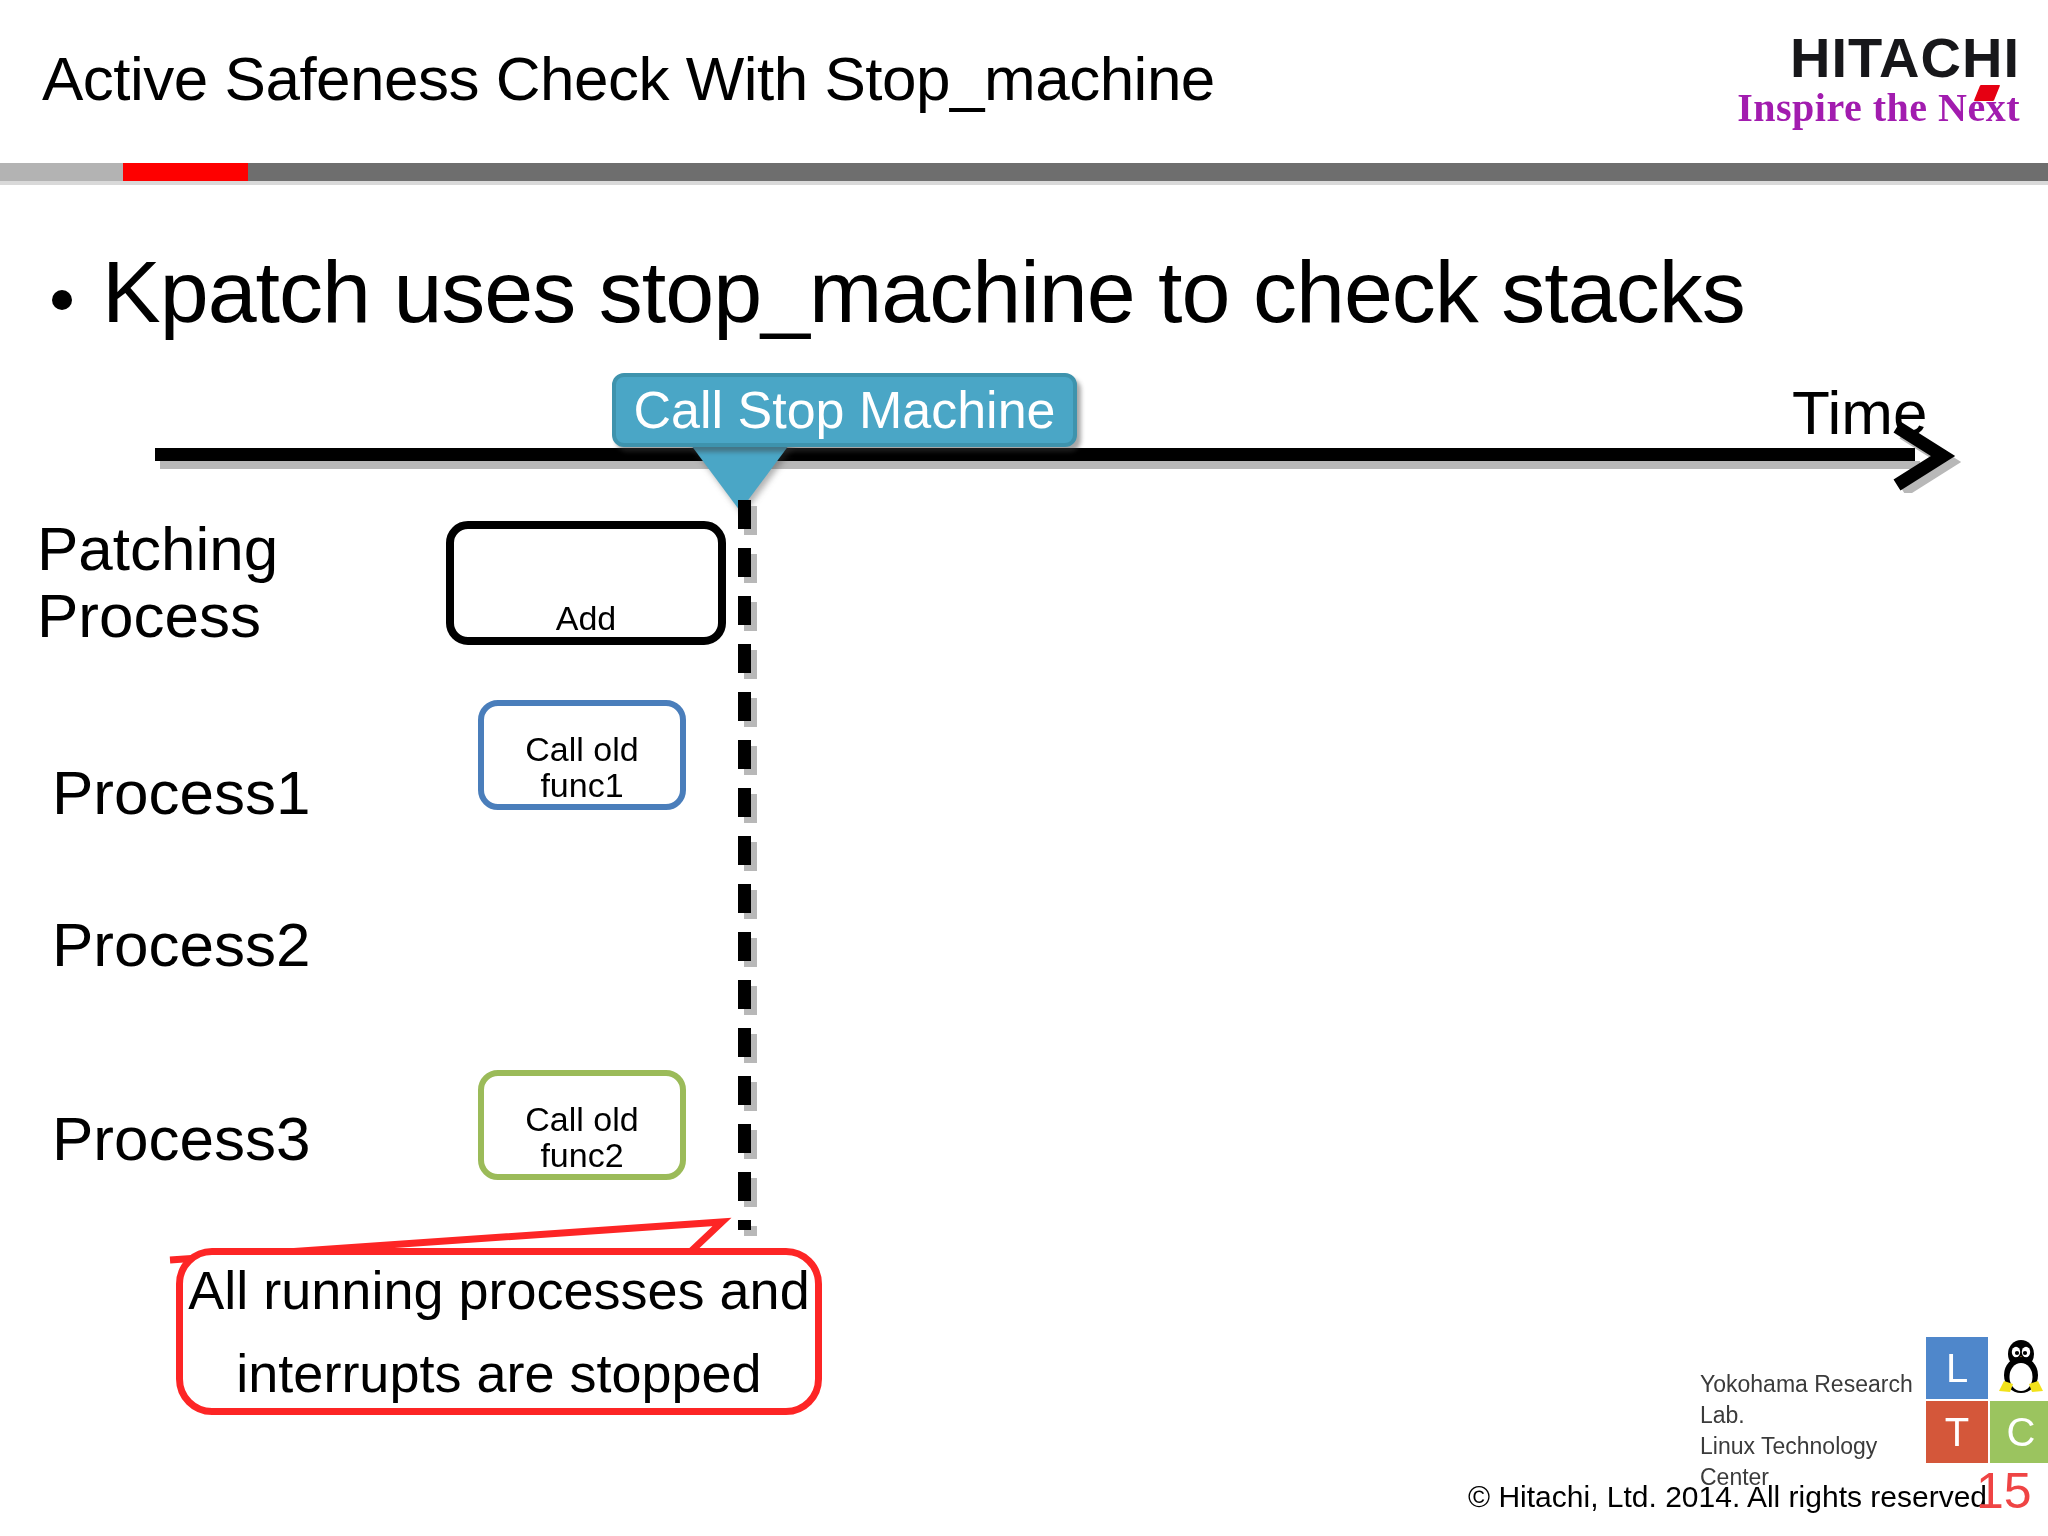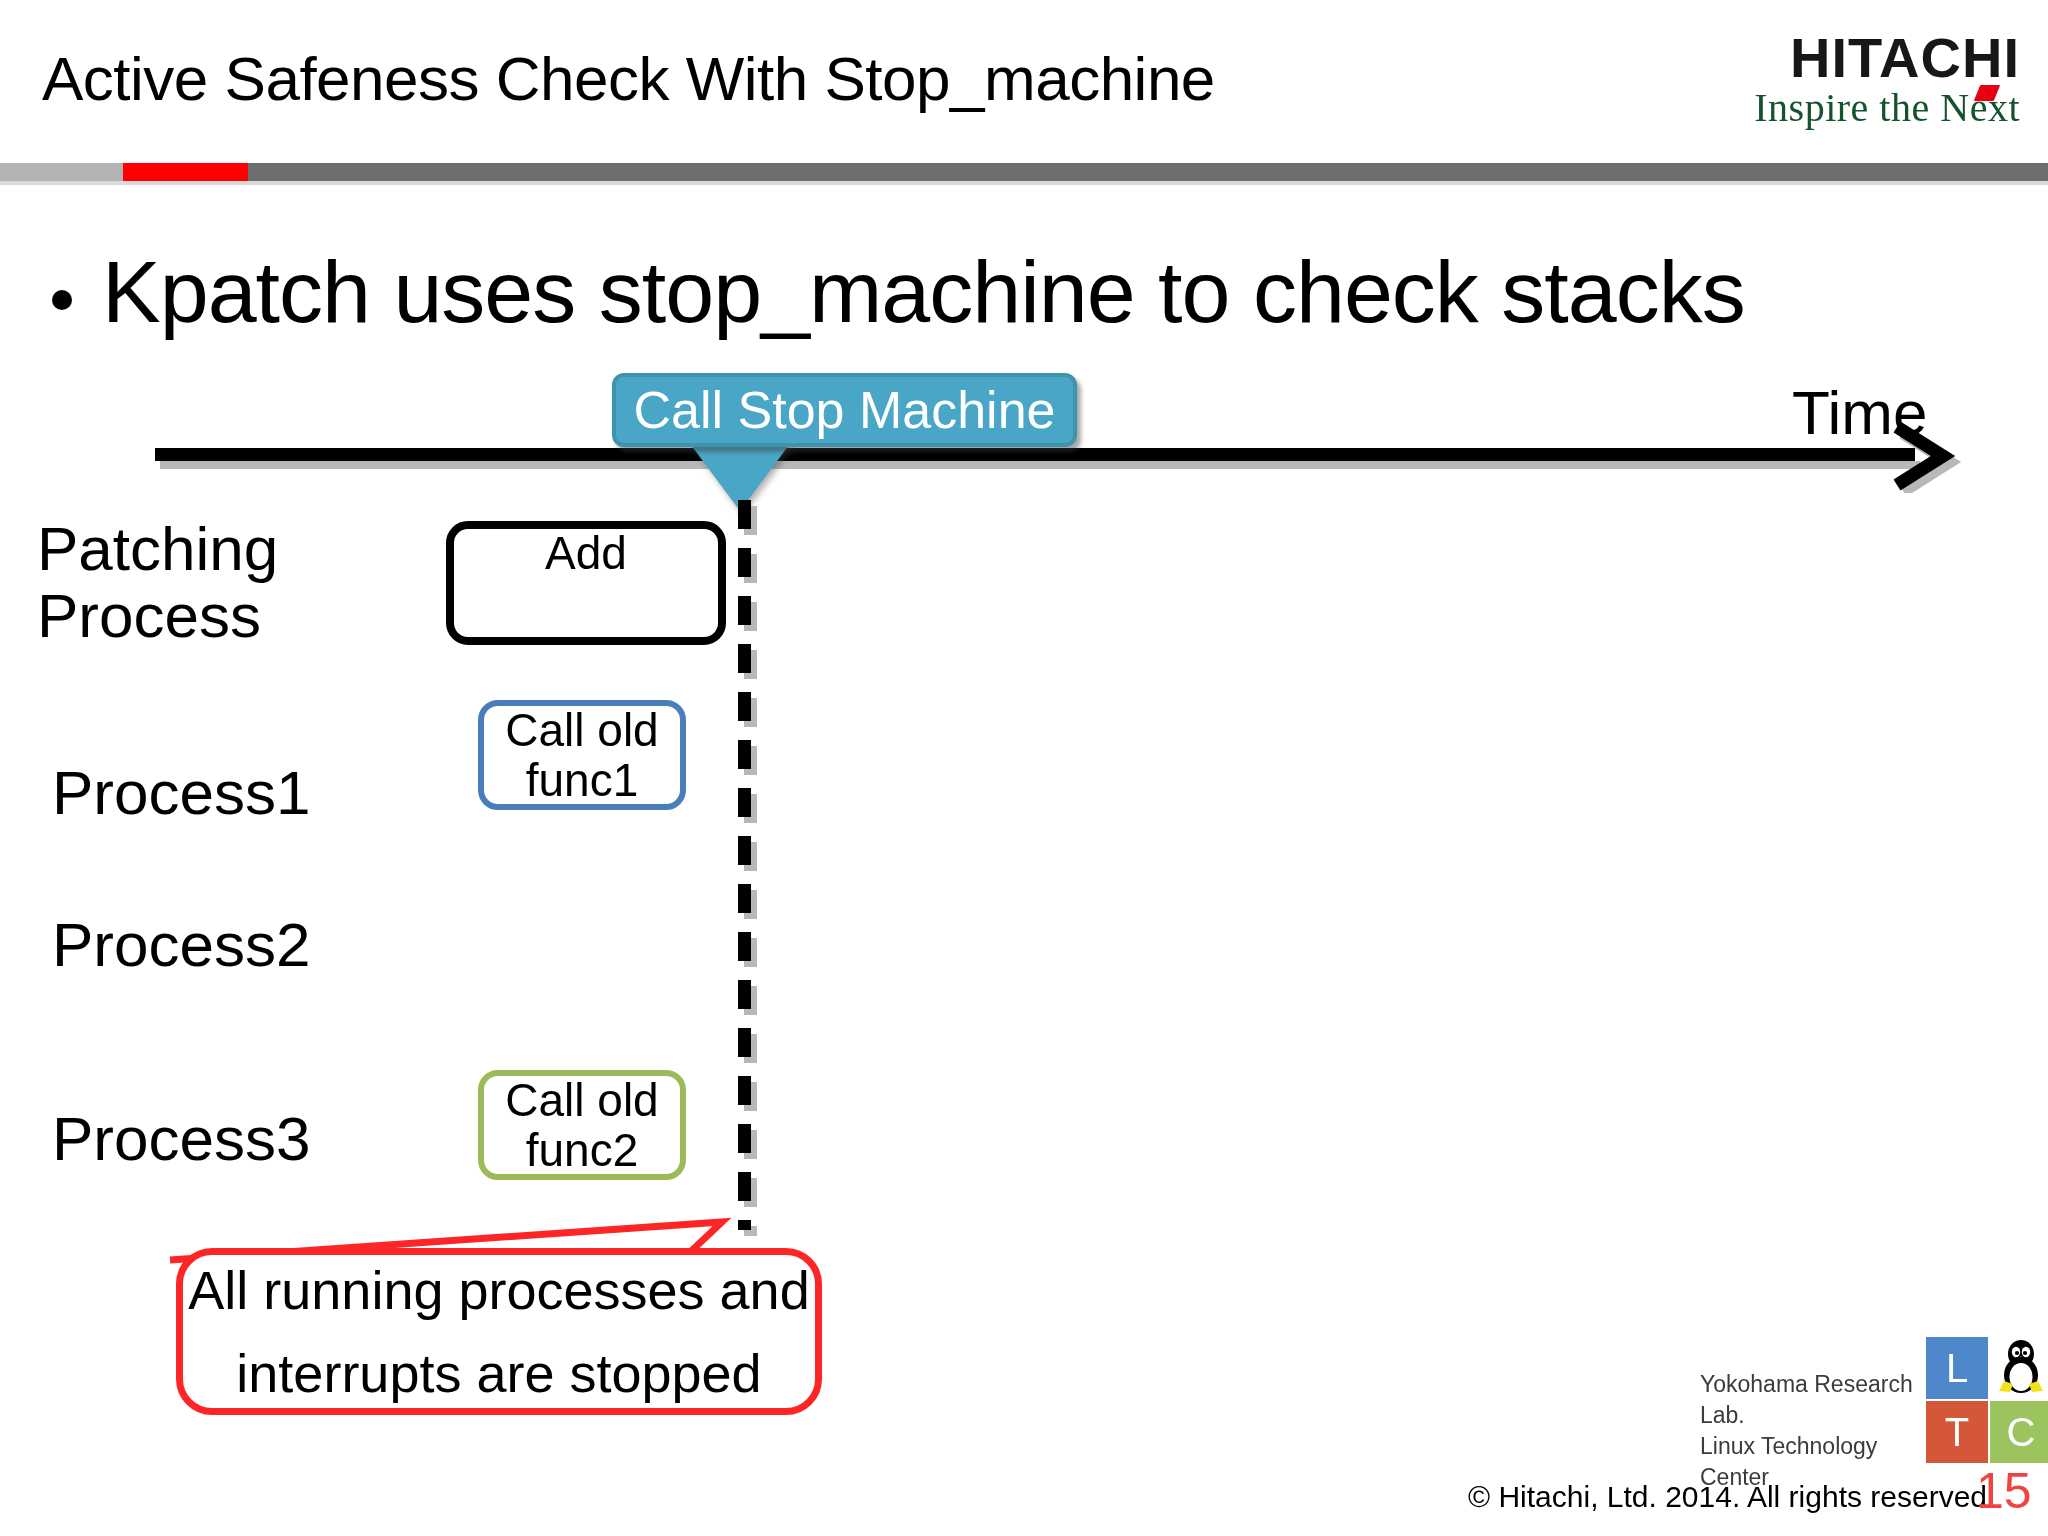--- a/index.html
+++ b/index.html
@@ -45,24 +45,24 @@
     color: #17171a;
     line-height: 1.0;
   }
   #hitachi-tagline-wrap {
     position: relative;
     display: inline-block;
     margin-top: 2px;
   }
   #hitachi-tagline {
     font-family: "Liberation Serif", serif;
-    font-weight: normal;
+    font-weight: bold;
     font-size: 40px;
     letter-spacing: 0.5px;
-    color: #14532d;
+    color: #a21caf;
     line-height: 1.0;
   }
   #hitachi-accent {
     position: absolute;
     right: 23px;
     top: -3px;
     width: 20px;
     height: 16px;
     background: #e60012;
     transform: skewX(-22deg);
@@ -226,22 +226,22 @@
   #lane-label-process3 { left: 52px; top: 1106px; }
 
   
   .activity-box {
     position: absolute;
     box-sizing: border-box;
     background: #ffffff;
     display: flex;
     flex-direction: column;
     align-items: center;
-    justify-content: space-between;
-    font-size: 46px;
+    justify-content: flex-end;
+    font-size: 34px;
     line-height: 1.08;
     text-align: center;
     white-space: nowrap;
   }
   #box-add-ftrace {
     left: 446px;
     top: 521px;
     width: 280px;
     height: 124px;
     border: 8px solid #000000;

